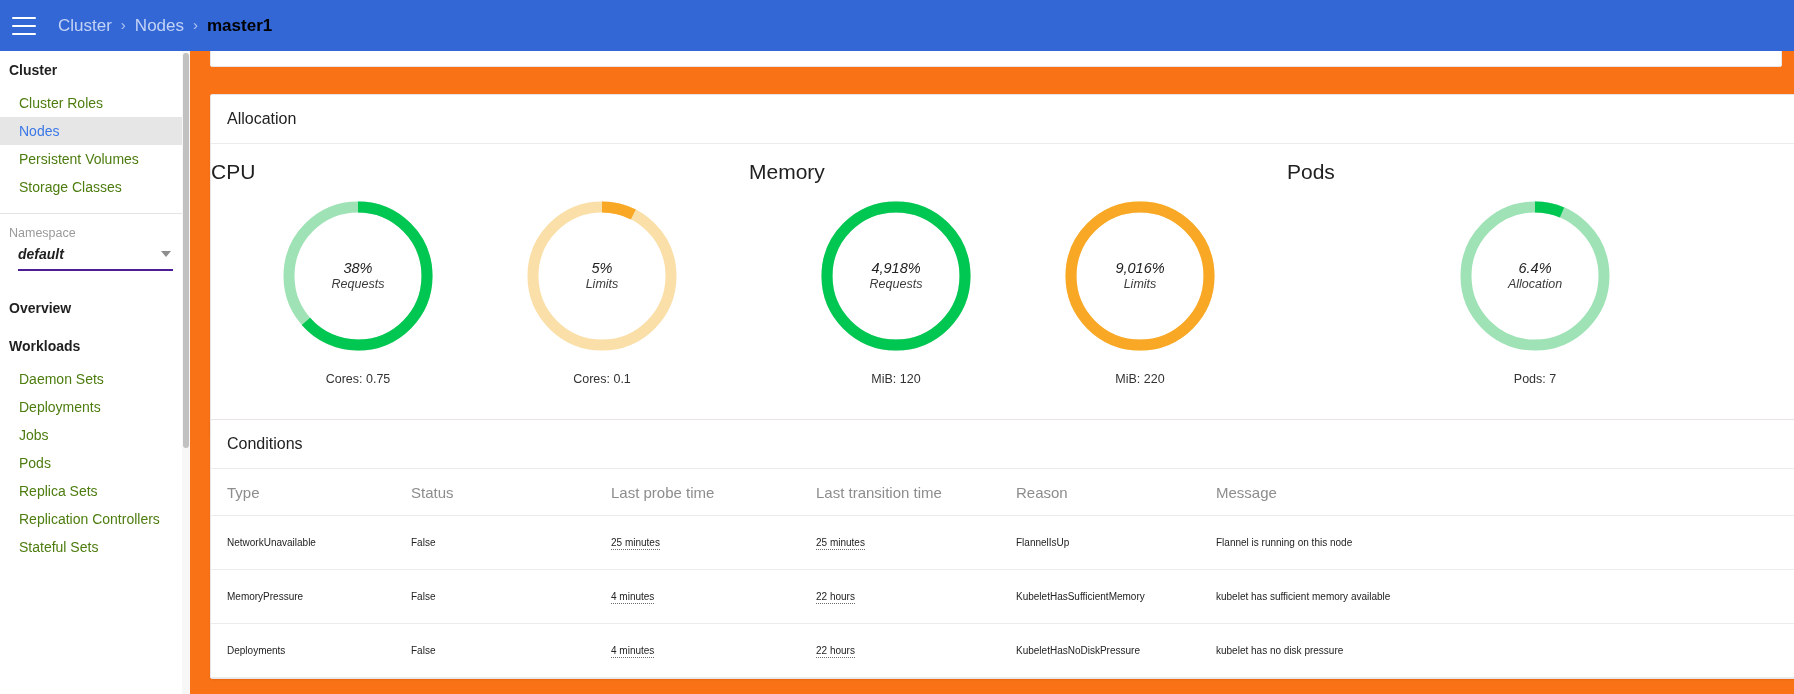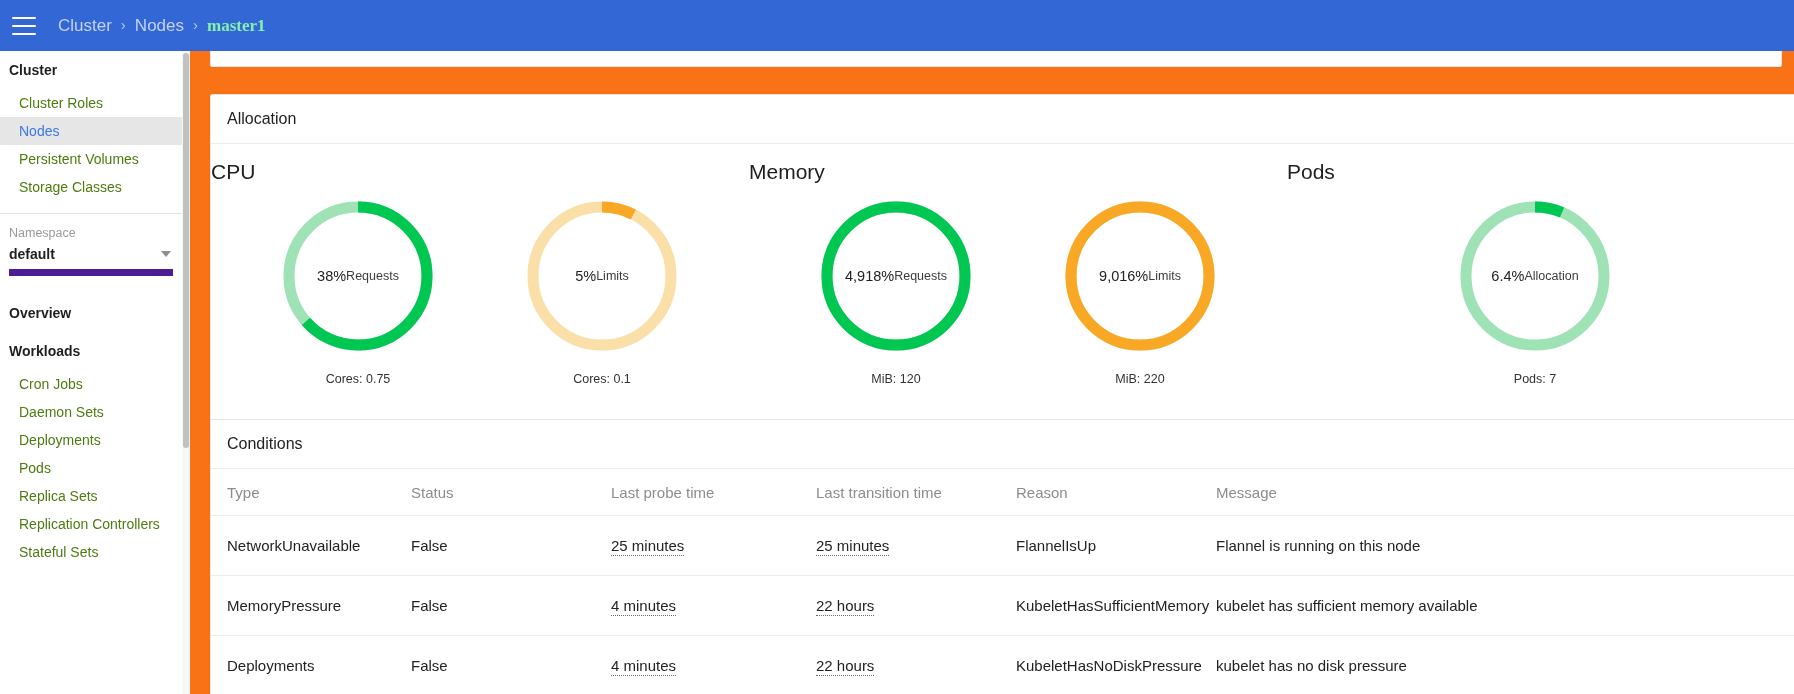--- a/index.html
+++ b/index.html
@@ -21,21 +21,21 @@
   }
   .hamburger {
     width: 24px; height: 18px;
     margin-left: 12px; margin-right: 22px;
     display: flex; flex-direction: column; justify-content: space-between;
     cursor: pointer;
   }
   .hamburger span { display: block; height: 2px; width: 24px; background: #fff; border-radius: 1px; }
   .crumbs { display: flex; align-items: center; font-size: 17px; }
   .crumb { color: #c3d3f5; cursor: pointer; white-space: nowrap; }
-  .crumb.current { color: #86efac; font-weight: bold; cursor: default; font-family: Liberation Serif, serif; }
+  .crumb.current { color: #000000; font-weight: bold; cursor: default; }
   .crumb-sep {
     color: #b4c7f2; margin: 0 9px; font-size: 15px; line-height: 1;
     display: inline-block; transform: translateY(-1px);
   }
 
   
   .sidebar {
     position: absolute; top: 51px; left: 0;
     width: 190px; height: 643px;
     background: #ffffff;
@@ -51,23 +51,24 @@
     height: 28px; line-height: 28px;
     padding-left: 19px;
     font-size: 14px; color: #4d7c0f;
     cursor: pointer;
   }
   .sb-item.active { background: #e6e6e6; color: #3b78e7; }
   .sb-divider { height: 1px; background: #e4e4e4; margin: 12px 0 0 0; width: 182px; }
   .sb-ns-label { font-size: 12.5px; color: #9a9a9a; padding: 12px 0 0 9px; }
   .sb-ns-select {
     display: flex; align-items: center; justify-content: space-between;
-    margin: 6px 9px 0 9px; padding-bottom: 7px;
-    border-bottom: 7px solid #4c1d95;
+    margin: 6px 9px 0 18px; padding-bottom: 7px;
+    border-bottom: 2px solid #4c1d95;
     cursor: pointer;
+    font-style: italic;
   }
   .sb-ns-value { font-size: 14px; font-weight: bold; color: #1f1f1f; }
   .caret {
     width: 0; height: 0;
     border-left: 5px solid transparent; border-right: 5px solid transparent;
     border-top: 6px solid #8e8e8e;
     margin-right: 2px;
   }
   .sb-gap { height: 18px; }
   .sb-scroll-track {
@@ -131,37 +132,38 @@
     margin-top: 16px; margin-bottom: 2px;
     font-weight: normal;
   }
   .donut-row { display: flex; justify-content: center; width: 100%; gap: 44px; margin-top: 12px; }
   .donut-unit { position: relative; width: 200px; display: flex; flex-direction: column; align-items: center; }
   .donut-wrap { position: relative; width: 156px; height: 156px; }
   .donut-wrap svg { display: block; transform: rotate(-90deg); }
   .donut-center {
     position: absolute; top: 0; left: 0;
     width: 156px; height: 156px;
-    display: flex; flex-direction: row;
+    display: flex; flex-direction: column;
     align-items: center; justify-content: center;
     pointer-events: none;
+    font-style: italic;
   }
   .donut-pct { font-size: 14.5px; color: #222222; line-height: 1.15; }
   .donut-sub { font-size: 12.5px; color: #3c3c3c; line-height: 1.2; }
   .donut-foot { font-size: 12.5px; color: #333333; margin-top: 18px; }
 
   
   .cond-card { position: absolute; top: 368px; left: 0; width: 1612px; }
   table.cond { width: 100%; border-collapse: collapse; }
   table.cond th {
     text-align: left; font-size: 15px; font-weight: normal; color: #8d8d8d;
     padding: 15px 0 14px 0; border-bottom: 1px solid #ececec;
   }
   table.cond td {
-    font-size: 15px; color: #232323;
+    font-size: 10px; color: #232323;
     padding: 21px 0 21px 0; border-bottom: 1px solid #ececec;
     vertical-align: middle;
   }
   table.cond th:first-child, table.cond td:first-child { padding-left: 16px; }
   .c-type { width: 200px; }
   .c-status { width: 200px; }
   .c-probe { width: 205px; }
   .c-trans { width: 200px; }
   .c-reason { width: 200px; }
   .c-msg { width: auto; }
@@ -215,27 +217,27 @@
         <span class="sb-ns-value">default</span>
         <span class="caret"></span>
       </div>
 
       <div class="sb-gap"></div>
 
       <div class="sb-section-title">Overview</div>
       <div class="sb-section-title">Workloads</div>
 
       <div class="sb-item">
-        <span>Cron Jobs</span>
-      </div>
-      <div class="sb-item">
         <span>Daemon Sets</span>
       </div>
       <div class="sb-item">
         <span>Deployments</span>
+      </div>
+      <div class="sb-item">
+        <span>Jobs</span>
       </div>
       <div class="sb-item">
         <span>Pods</span>
       </div>
       <div class="sb-item">
         <span>Replica Sets</span>
       </div>
       <div class="sb-item">
         <span>Replication Controllers</span>
       </div>

